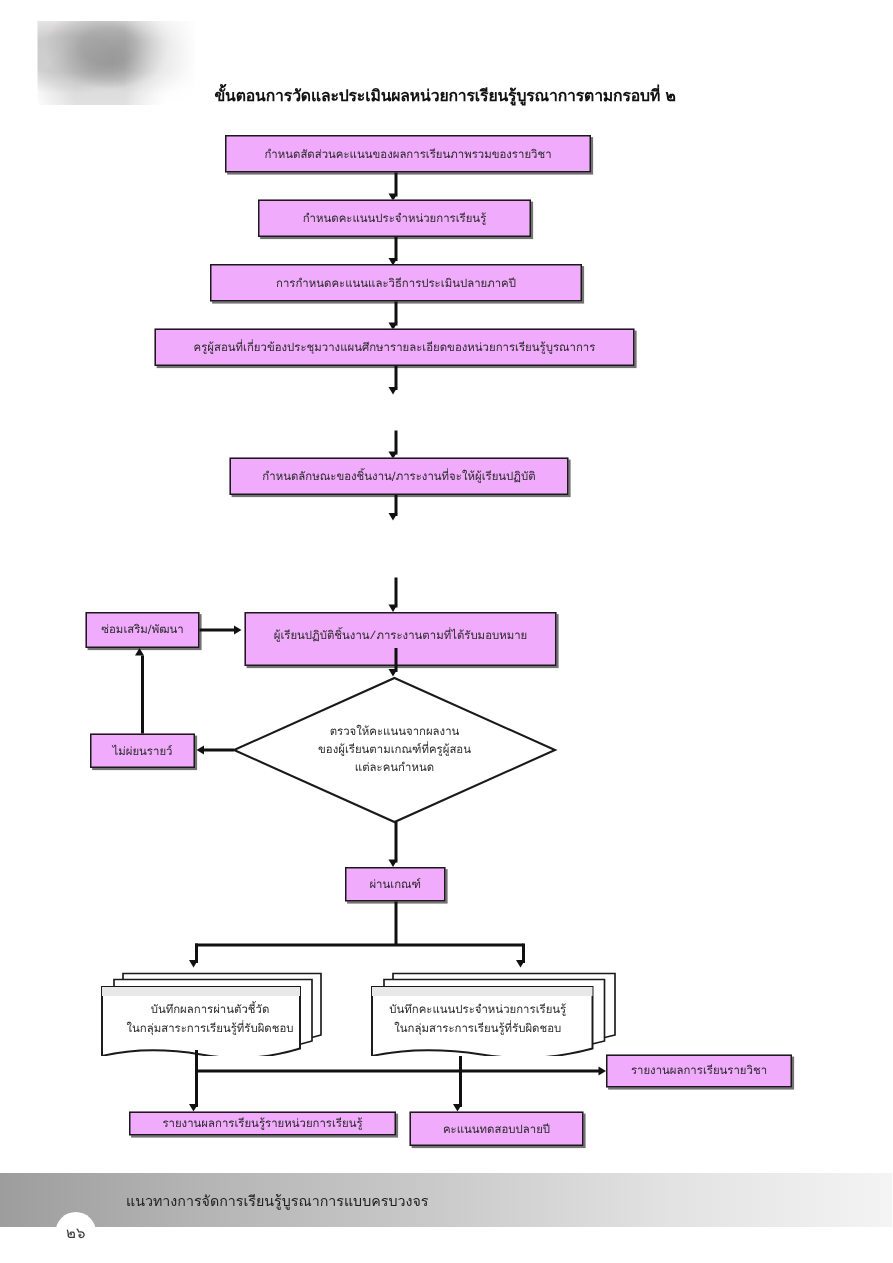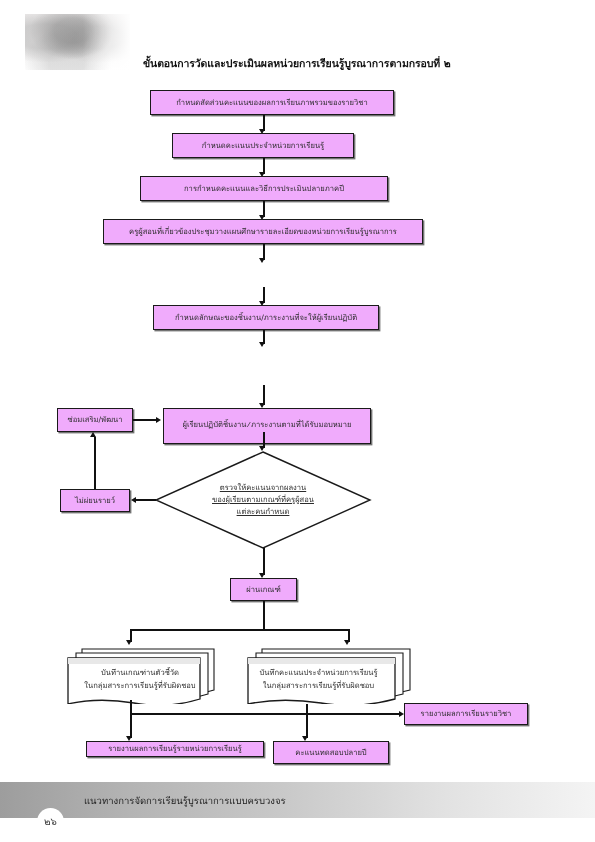--- a/index.html
+++ b/index.html
@@ -61,21 +61,21 @@
   .arrow-u{border-left:3.4px solid transparent;border-right:3.4px solid transparent;border-bottom:5px solid #111;}
   .arrow-l{border-top:3.4px solid transparent;border-bottom:3.4px solid transparent;border-right:5px solid #111;}
   .arrow-r{border-top:3.4px solid transparent;border-bottom:3.4px solid transparent;border-left:5px solid #111;}
 
   
   .diamond-wrap{position:absolute;}
   .diamond-wrap svg{position:absolute;left:0;top:0;}
   .diamond-label{
     position:absolute;left:0;top:0;width:100%;height:100%;
     display:flex;flex-direction:column;align-items:center;justify-content:center;
-    font-size:7.6px;color:#2b2b2b;line-height:1.6;text-align:center;text-decoration:underline;
+    font-size:7.6px;color:#2b2b2b;line-height:1.6;text-align:center;
   }
 
   
   .docstack{position:absolute;}
   .docstack svg{position:absolute;left:0;top:0;}
   .docstack .dlabel{
     position:absolute;left:0;top:0;width:100%;
     display:flex;flex-direction:column;align-items:center;justify-content:center;
     font-size:7.6px;color:#2b2b2b;line-height:1.7;text-align:center;
     pointer-events:none;
@@ -191,21 +191,21 @@
   <div class="arrow-d" style="left:344.4px;top:640px;"></div>
 
   <div class="docstack" style="left:62px;top:644px;width:156px;height:60px;">
     <svg width="156" height="60" viewBox="0 0 156 60">
       <path d="M20,5 H152 V46 Q120,56 86,50 Q50,44 20,51 Z" fill="#fff" stroke="#1a1a1a" stroke-width="1.1"></path>
       <path d="M14,9 H146 V50 Q114,60 80,54 Q44,48 14,55 Z" fill="#fff" stroke="#1a1a1a" stroke-width="1.1"></path>
       <path d="M6,14 H138 V55 Q106,65 72,59 Q36,53 6,60 Z" fill="#fff" stroke="#1a1a1a" stroke-width="1.3"></path>
       <path d="M6,14 H138 V20 H6 Z" fill="#e8e8e8" stroke="none"></path>
     </svg>
     <div class="dlabel" style="top:20px;height:32px;">
-      <span>บันทึานเกณฑ่านตัวชี้วัด</span>
+      <span>บันทึกผลการผ่านตัวชี้วัด</span>
       <span>ในกลุ่มสาระการเรียนรู้ที่รับผิดชอบ</span>
     </div>
   </div>
 
   <div class="docstack" style="left:242px;top:644px;width:172px;height:60px;">
     <svg width="172" height="60" viewBox="0 0 172 60">
       <path d="M20,5 H168 V46 Q132,56 94,50 Q54,44 20,51 Z" fill="#fff" stroke="#1a1a1a" stroke-width="1.1"></path>
       <path d="M14,9 H161 V50 Q125,60 87,54 Q47,48 14,55 Z" fill="#fff" stroke="#1a1a1a" stroke-width="1.1"></path>
       <path d="M6,14 H153 V55 Q117,65 79,59 Q39,53 6,60 Z" fill="#fff" stroke="#1a1a1a" stroke-width="1.3"></path>
       <path d="M6,14 H153 V20 H6 Z" fill="#e8e8e8" stroke="none"></path>

